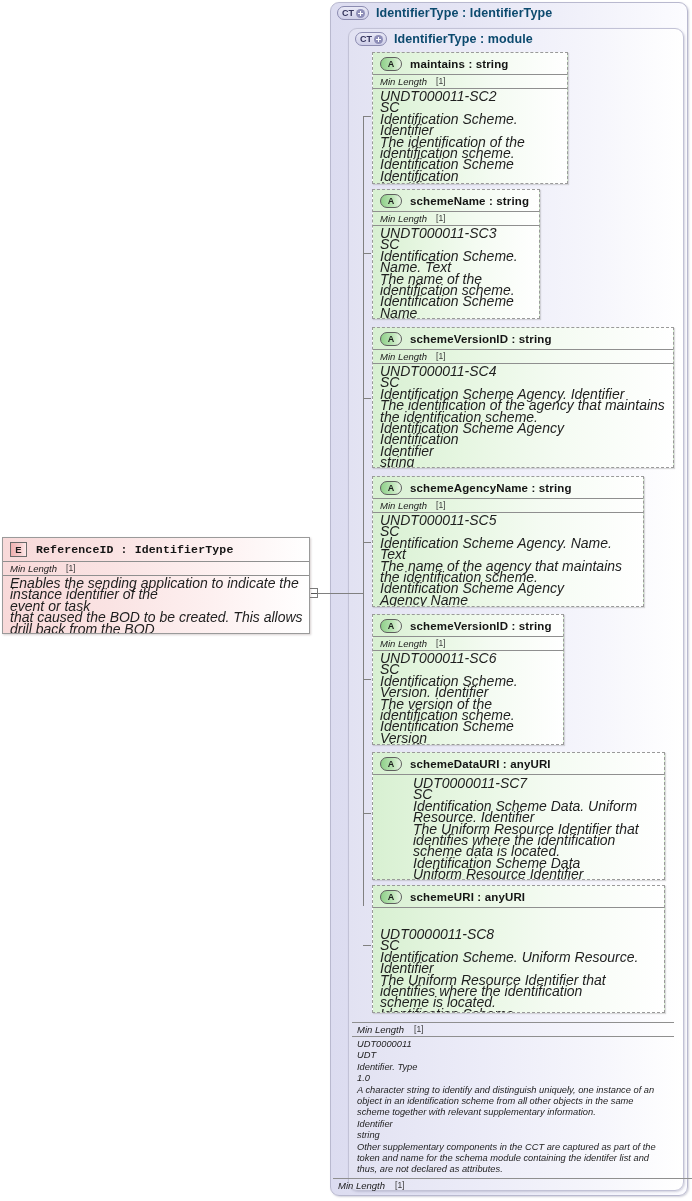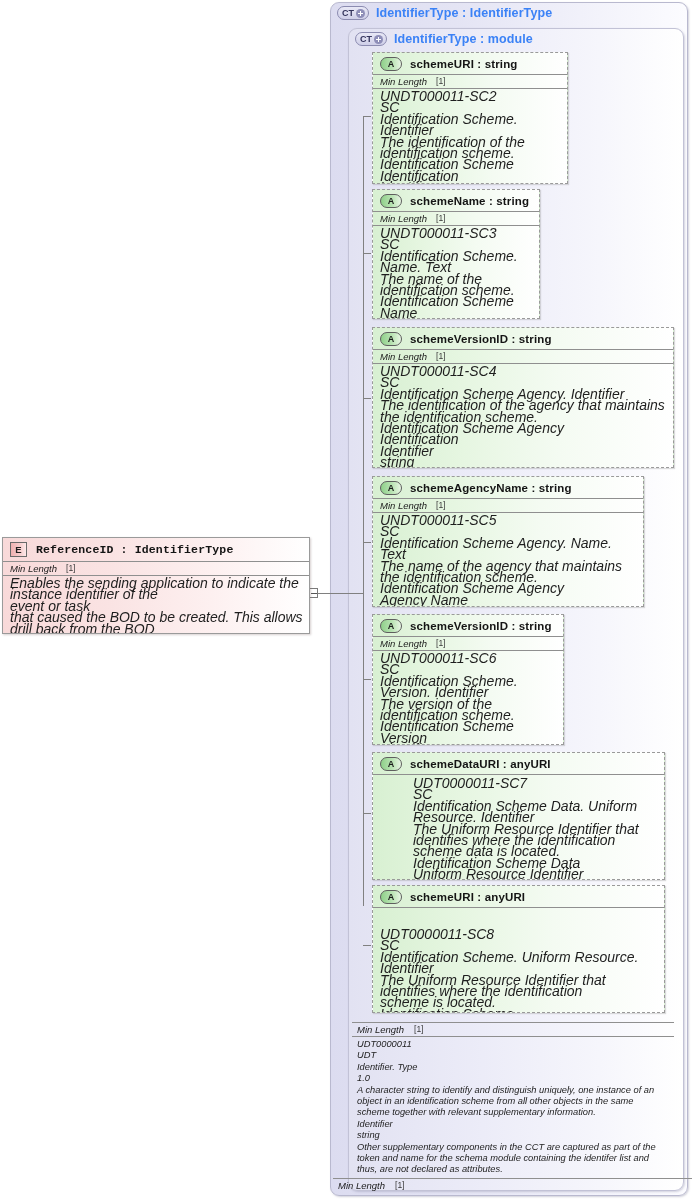--- a/index.html
+++ b/index.html
@@ -40,21 +40,21 @@
   .ct-head{
     position:absolute;
     display:flex;
     align-items:flex-end;
     gap:7px;
     white-space:nowrap;
   }
   .ct-title{
     font-size:12.5px;
     font-weight:bold;
-    color:#3b82f6;
+    color:#0c4a6e;
     letter-spacing:.1px;
   }
 
   
   .badge-ct{
     display:inline-flex;
     align-items:center;
     gap:2px;
     border:1px solid #8b8bb0;
     border-radius:7px;
@@ -233,21 +233,21 @@
   <div class="abs hline" style="left:363px; top:813px; width:8px;"></div>
   <div class="abs hline" style="left:363px; top:945px; width:8px;"></div>
 
   <div class="abs hline" style="left:310px; top:593px; width:12px;"></div>
   <div class="abs collapse-box" style="left:308px; top:588px;"></div>
   <div class="abs hline" style="left:318px; top:593px; width:46px;"></div>
 
   <div class="attr-box" style="left:372px; top:52px; width:196px; height:132px;">
     <div class="attr-head">
       <span class="badge-a">A</span>
-      <span class="attr-title">schemeURI : string</span>
+      <span class="attr-title">maintains : string</span>
     </div>
     <div class="facet-row">
       <span>Min Length</span><span class="occ">[1]</span>
     </div>
     <div class="doc">UNDT000011-SC2
 SC
 Identification Scheme. Identifier
 The identification of the identification scheme.
 Identification Scheme
 Identification

